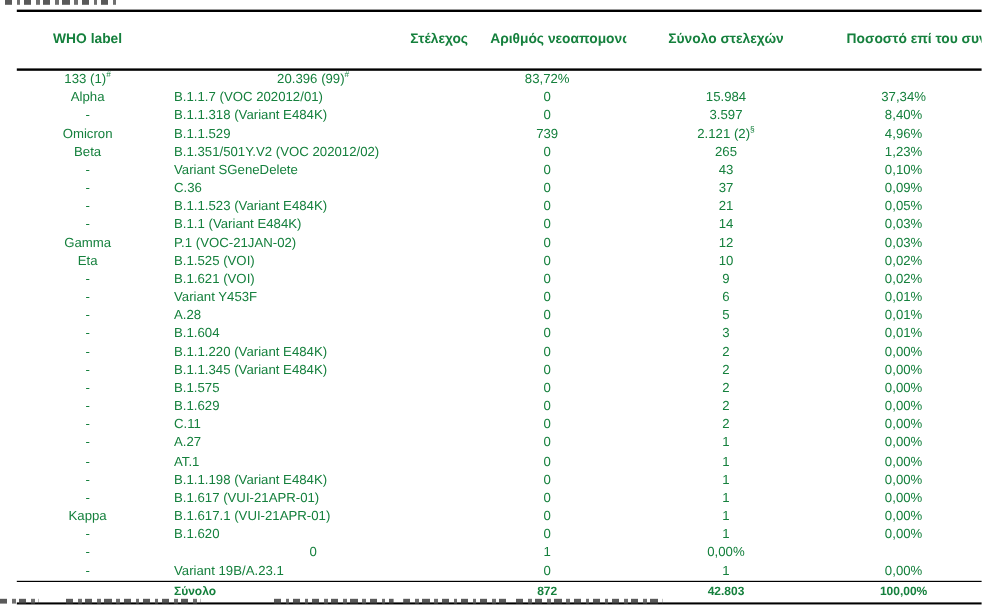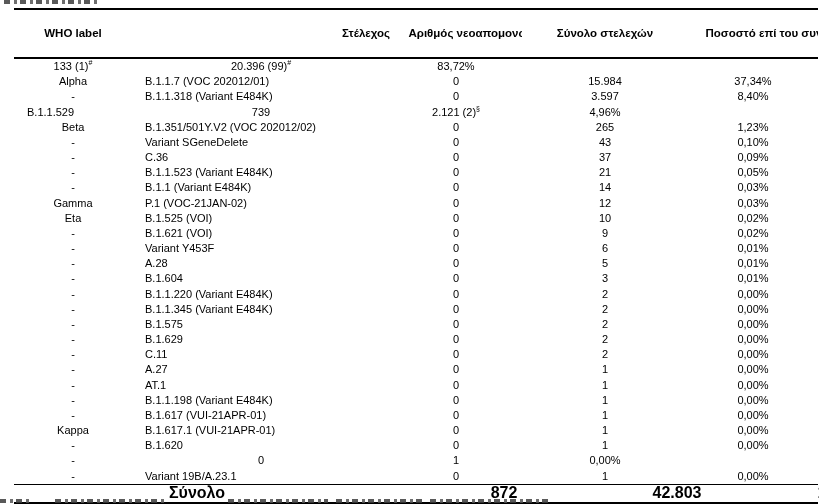--- a/index.html
+++ b/index.html
@@ -1,21 +1,21 @@
 <!DOCTYPE html>
 <html><head>
 <meta charset="utf-8">
 <style>
   html,body{margin:0;padding:0;background:#ffffff;}
   #page{
     position:relative;
     width:819px;height:504px;
     background:#ffffff;
     font-family:"Liberation Sans","DejaVu Sans",sans-serif;
-    color:#000000;
+    color:#15803d;
     overflow:hidden;
   }
   
   .smudge{
     position:absolute;height:4px;
     background:repeating-linear-gradient(90deg,#3c3c3c 0 6px,transparent 6px 10px,#555 10px 13px,transparent 13px 16px);
     opacity:.85;
   }
   #table{
     position:absolute;left:14px;top:8px;width:804px;
@@ -29,21 +29,21 @@
     align-items:center;
   }
   .hdr{height:47px;font-weight:bold;font-size:11.5px;line-height:13px;}
   .hdr .c{text-align:center;}
   .hdr .c2{text-align:right;padding-left:13px;}
   .hdr .inner{display:inline-block;max-width:95px;}
   .row{height:15.18px;font-size:11px;line-height:15.18px;}
   .c{text-align:center;white-space:nowrap;overflow:hidden;}
   .c2{text-align:left;padding-left:13px;}
   sup{font-size:7px;line-height:0;vertical-align:super;}
-  .total-row{height:17px;font-weight:bold;font-size:16px;align-items:center;gap:24px;}
+  .total-row{height:17px;font-weight:bold;font-size:10px;align-items:center;}
   .total-row .c2{padding-left:13px;text-align:left;}
 </style>
 </head>
 <body>
 
 <div id="page">
 
   <div class="smudge" style="left:4px;top:0;width:94px;"></div>
 
   <div id="table">
@@ -73,20 +73,21 @@
           <div class="c c5">37,34%</div>
         </div>
         <div class="grid-row row">
           <div class="c c1">-</div>
           <div class="c c2">B.1.1.318 (Variant E484K)</div>
           <div class="c c3">0</div>
           <div class="c c4">3.597</div>
           <div class="c c5">8,40%</div>
         </div>
         <div class="grid-row row">
+          <div class="c c1">Omicron</div>
           <div class="c c2">B.1.1.529</div>
           <div class="c c3">739</div>
           <div class="c c4">2.121 (2)<sup>§</sup></div>
           <div class="c c5">4,96%</div>
         </div>
         <div class="grid-row row">
           <div class="c c1">Beta</div>
           <div class="c c2">B.1.351/501Y.V2 (VOC 202012/02)</div>
           <div class="c c3">0</div>
           <div class="c c4">265</div>

